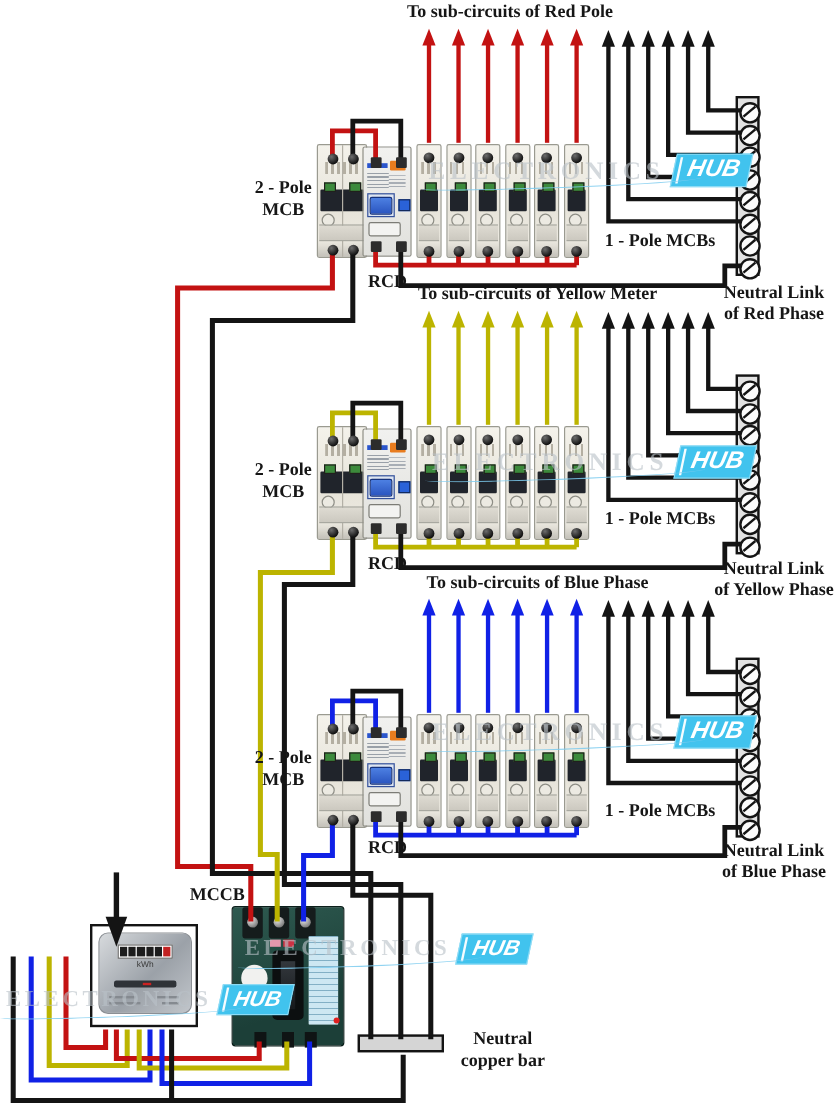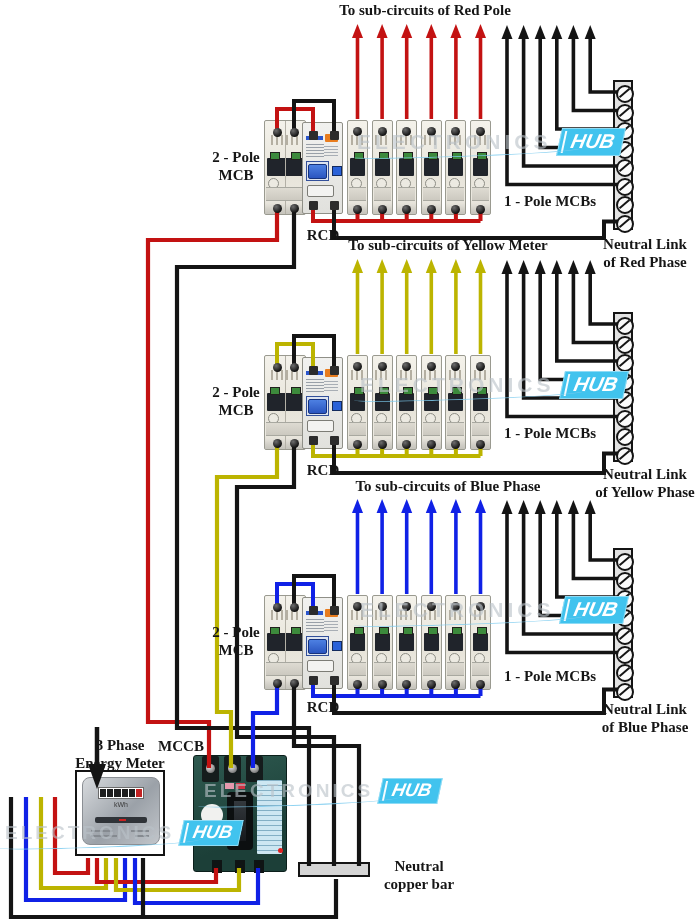--- a/index.html
+++ b/index.html
@@ -67,21 +67,21 @@
   .mtgl b{position:absolute;left:7px;top:9px;width:12px;height:40px;background:linear-gradient(#33383d,#16191c);}
   .minfo{left:63px;top:24px;width:25px;height:74px;background:#cde7f2;border-radius:1px;
       background-image:repeating-linear-gradient(180deg,rgba(70,130,160,.55) 0 1px,rgba(0,0,0,0) 1px 5px);}
   .tagp{left:31px;top:27px;width:9px;height:6px;background:#e598ad;}
   .tagr{left:42px;top:27px;width:9px;height:6px;background:#cc3344;}
   .rdot{left:84px;top:92px;width:5px;height:5px;border-radius:50%;background:#e02020;}
   .bterm{top:104px;width:10px;height:13px;background:#0f1414;}
   .nbar{background:#d5d5d5;border:2px solid #141414;}
   
   .wm{position:absolute;z-index:7;display:flex;align-items:center;gap:7px;height:30px;}
-  .wm .wtxt{font-family:Liberation Sans, sans-serif;font-weight:bold;letter-spacing:4px;
+  .wm .wtxt{font-family:Liberation Serif, serif;font-weight:bold;letter-spacing:4px;
       color:rgba(185,193,200,.62);}
   .wm .hub{position:relative;font-family:"Liberation Sans",sans-serif;font-weight:bold;font-style:italic;
       color:#ffffff;background:#41c3ee;padding:2px 9px 3px 12px;transform:skewX(-12deg);
       box-shadow:0 0 0 1px rgba(255,255,255,.4) inset;}
   .wm .hub::before{content:'';position:absolute;left:4px;top:3px;bottom:3px;width:2px;
       background:rgba(255,255,255,.95);}
   .wm::after{content:'';position:absolute;left:-6px;right:40px;top:21px;height:8px;
       border-bottom:1px solid rgba(125,203,238,.85);border-radius:0 0 70% 30%;transform:rotate(-1.5deg);}
 </style>
 </head>
@@ -453,22 +453,20 @@
       <div class="screw" style="left:616px;top:553px;"></div>
       <div class="screw" style="left:616px;top:571.5px;"></div>
       <div class="screw" style="left:616px;top:590px;"></div>
       <div class="screw" style="left:616px;top:608.5px;"></div>
       <div class="screw" style="left:616px;top:627px;"></div>
       <div class="screw" style="left:616px;top:645.5px;"></div>
       <div class="screw" style="left:616px;top:664px;"></div>
       <div class="screw" style="left:616px;top:682.5px;"></div>
     </div>
 
-  <div class="lbl" style="left:50px;top:736px;width:140px;">3 Phase
-Energy Meter</div>
   <div class="lbl" style="left:152px;top:737px;width:58px;">MCCB</div>
   <div class="lbl" style="left:374px;top:857px;width:90px;">Neutral
 copper bar</div>
 
   <div class="comp meterbox" style="left:75px;top:770px;width:90px;height:86px;">
     <div class="meterface">
       <div class="register">
         <b></b>
           <b></b>
           <b></b>

